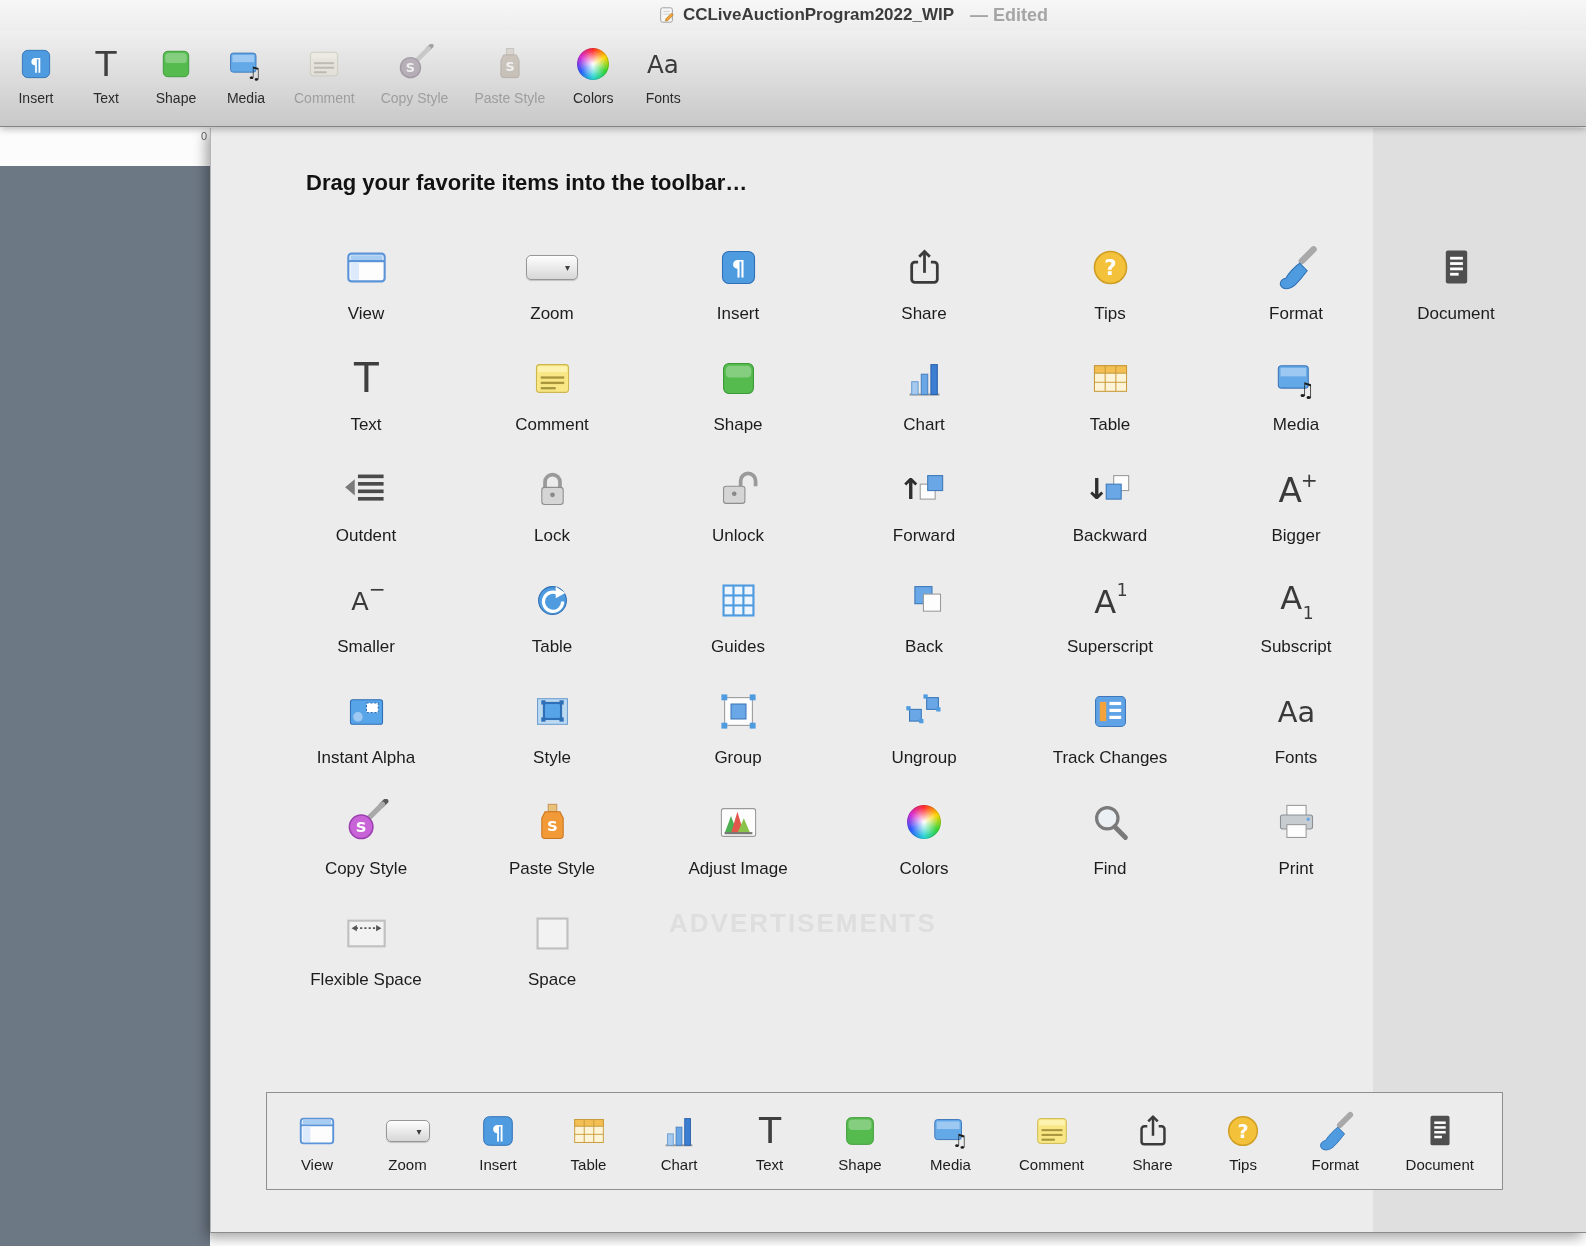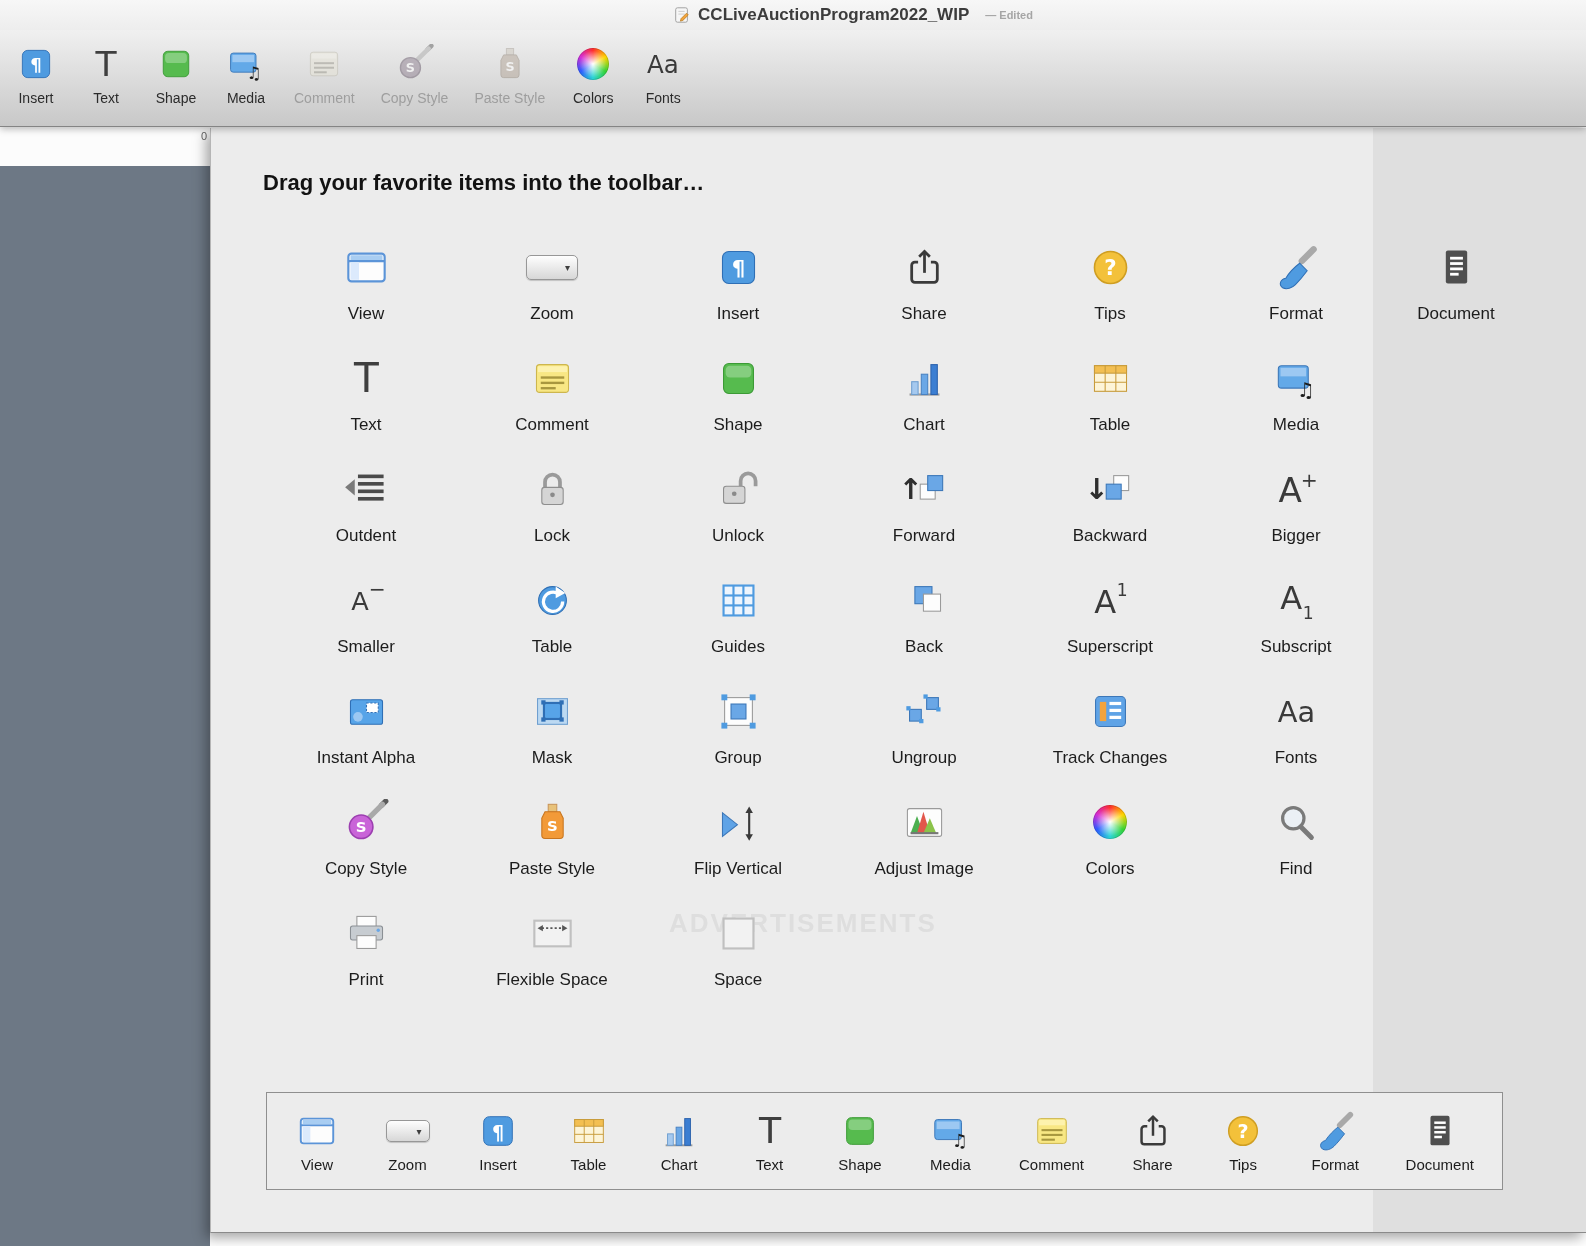--- a/index.html
+++ b/index.html
@@ -13,21 +13,21 @@
 
   
   .titlebar{
     position:absolute;left:0;top:0;right:0;height:30px;
     background:linear-gradient(#f7f7f7,#ededed);
     display:flex;align-items:center;justify-content:center;
     padding-left:120px;z-index:12;
   }
   .titlebar .proxy-icon{display:inline-flex;margin-right:7px;}
   .titlebar .doc-title{font-size:17px;font-weight:bold;color:#3c3c3c;}
-  .titlebar .edited{font-size:11px;color:#a5a5a5;margin-left:16px;font-weight:bold;}
+  .titlebar .edited{font-size:18px;color:#a5a5a5;margin-left:16px;font-weight:bold;}
 
   
   .toolbar{
     position:absolute;left:0;top:30px;right:0;height:97px;box-sizing:border-box;
     background:linear-gradient(#f0f0f0,#c8c8c8);
     border-bottom:1px solid #848484;
     display:flex;align-items:flex-start;gap:26px;padding-left:14px;
     z-index:11;box-shadow:0 2px 7px rgba(0,0,0,.28);
   }
   .toolbar-item{display:flex;flex-direction:column;align-items:center;padding-top:13px;min-width:44px;}
@@ -44,21 +44,21 @@
   .bottom-strip{position:absolute;left:210px;top:1234px;right:0;bottom:0;background:#ffffff;z-index:1;}
 
   
   .sheet{
     position:absolute;left:210px;top:128px;width:1376px;height:1105px;box-sizing:border-box;
     background:#ececec;border-bottom:1px solid #8a8a8a;border-left:1px solid #b5b5b5;
     box-shadow:-4px 5px 12px rgba(0,0,0,.35);
     z-index:5;overflow:hidden;
   }
   .sheet-right-strip{position:absolute;left:1162px;top:0;width:214px;height:100%;background:#dfdfdf;z-index:0;}
-  .sheet-heading{position:absolute;font-size:22px;font-weight:bold;color:#121212;z-index:3;white-space:nowrap;}
+  .sheet-heading{position:absolute;font-size:22px;font-weight:bold;color:#121212;z-index:3;white-space:nowrap;margin-left:43px;}
   .heading-top{left:52px;top:42px;}
   .heading-bottom{left:52px;top:916px;}
   .watermark{position:absolute;left:458px;top:780px;font-size:26px;font-weight:bold;letter-spacing:2px;color:#dedede;z-index:1;}
 
   
   .grid{
     position:absolute;left:62px;top:100px;z-index:2;
     display:grid;grid-template-columns:repeat(6,186px);
   }
   .grid-item{width:186px;height:111px;display:flex;flex-direction:column;align-items:center;padding-top:14px;box-sizing:border-box;}
@@ -465,21 +465,21 @@
         <span class="icon-holder">
           <svg viewBox="0 0 44 44">
             <rect x="8" y="10" width="28" height="24" fill="#bcd9f2" stroke="#6f9fd0"></rect>
             <rect x="14" y="14" width="16" height="15" fill="#57a4e8" stroke="#2f6fb5" stroke-width="2"></rect>
             <rect x="11.5" y="11.5" width="4" height="4" fill="#2f6fb5"></rect>
             <rect x="28.5" y="11.5" width="4" height="4" fill="#2f6fb5"></rect>
             <rect x="11.5" y="27.5" width="4" height="4" fill="#2f6fb5"></rect>
             <rect x="28.5" y="27.5" width="4" height="4" fill="#2f6fb5"></rect>
           </svg>
         </span>
-        <span class="item-label">Mask</span>
+        <span class="item-label">Style</span>
       </div>
       <div class="grid-item">
         <span class="icon-holder">
           <svg viewBox="0 0 44 44">
             <rect x="9" y="9" width="26" height="26" fill="#fdfdfd" stroke="#9a9a9a"></rect>
             <rect x="15" y="15" width="14" height="14" fill="#6aa7e6" stroke="#3c77b8"></rect>
             <rect x="6" y="6" width="5.5" height="5.5" fill="#4f9be0"></rect>
             <rect x="32.5" y="6" width="5.5" height="5.5" fill="#4f9be0"></rect>
             <rect x="6" y="32.5" width="5.5" height="5.5" fill="#4f9be0"></rect>
             <rect x="32.5" y="32.5" width="5.5" height="5.5" fill="#4f9be0"></rect>
@@ -533,31 +533,20 @@
       </div>
       <div class="grid-item">
         <span class="icon-holder">
           <svg viewBox="0 0 44 44">
             <rect x="18" y="5" width="8" height="7" fill="#e8c27a" stroke="#c9965a"></rect>
             <path d="M15 12 h14 l3 6 v16 a3 3 0 0 1 -3 3 h-14 a3 3 0 0 1 -3 -3 v-16 z" fill="#f29a38" stroke="#c9761f"></path>
             <text x="22" y="30" font-size="14" font-weight="bold" fill="#ffffff" text-anchor="middle">S</text>
           </svg>
         </span>
         <span class="item-label">Paste Style</span>
-      </div>
-      <div class="grid-item">
-        <span class="icon-holder">
-          <svg viewBox="0 0 44 44">
-            <polygon points="7,13 7,35 21,24" fill="#5fa3e6" stroke="#3c77b8"></polygon>
-            <line x1="32" y1="11" x2="32" y2="35" stroke="#3a3a3a" stroke-width="2"></line>
-            <polygon points="32,7 28.5,13 35.5,13" fill="#3a3a3a"></polygon>
-            <polygon points="32,39 28.5,33 35.5,33" fill="#3a3a3a"></polygon>
-          </svg>
-        </span>
-        <span class="item-label">Flip Vertical</span>
       </div>
       <div class="grid-item">
         <span class="icon-holder">
           <svg viewBox="0 0 44 44">
             <rect x="6" y="9" width="32" height="26" rx="2" fill="#fdfdfd" stroke="#9a9a9a"></rect>
             <polygon points="9,32 15,16 21,32" fill="#4caf50"></polygon>
             <polygon points="15,32 21,12 27,32" fill="#e2574c"></polygon>
             <polygon points="21,32 27,18 33,32" fill="#8bc34a"></polygon>
             <rect x="9" y="31" width="26" height="2" fill="#777777"></rect>
           </svg>

